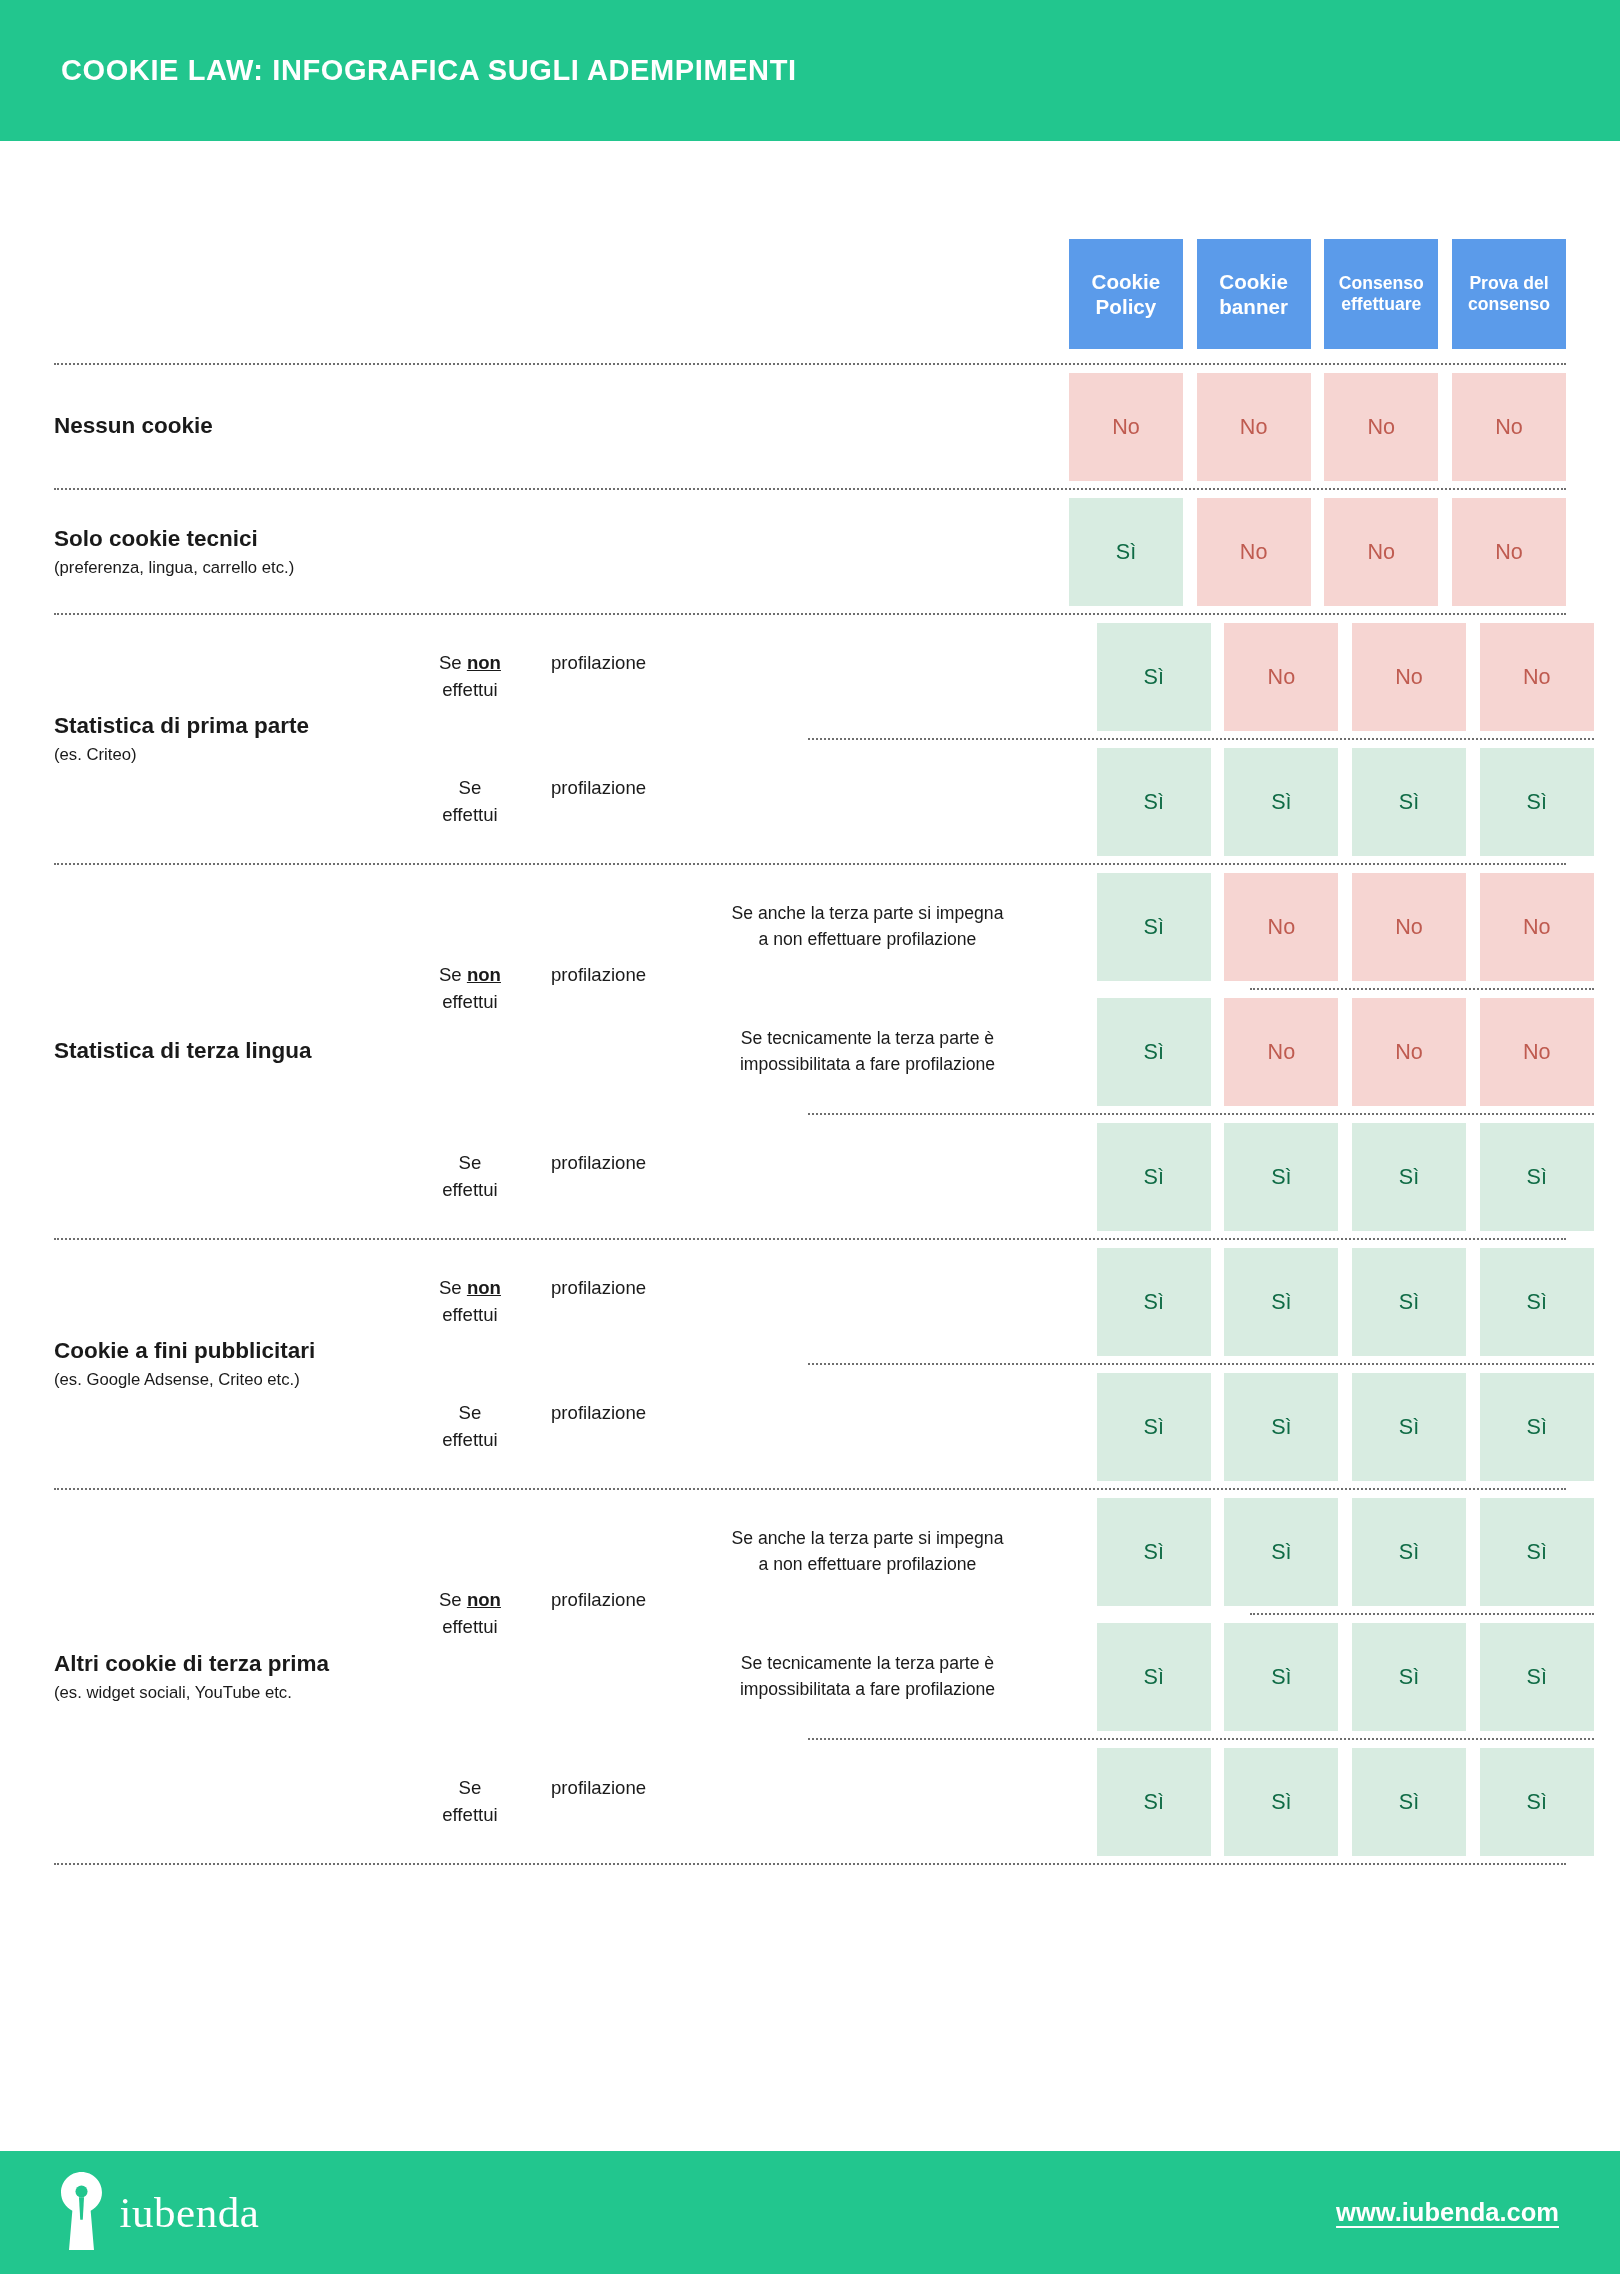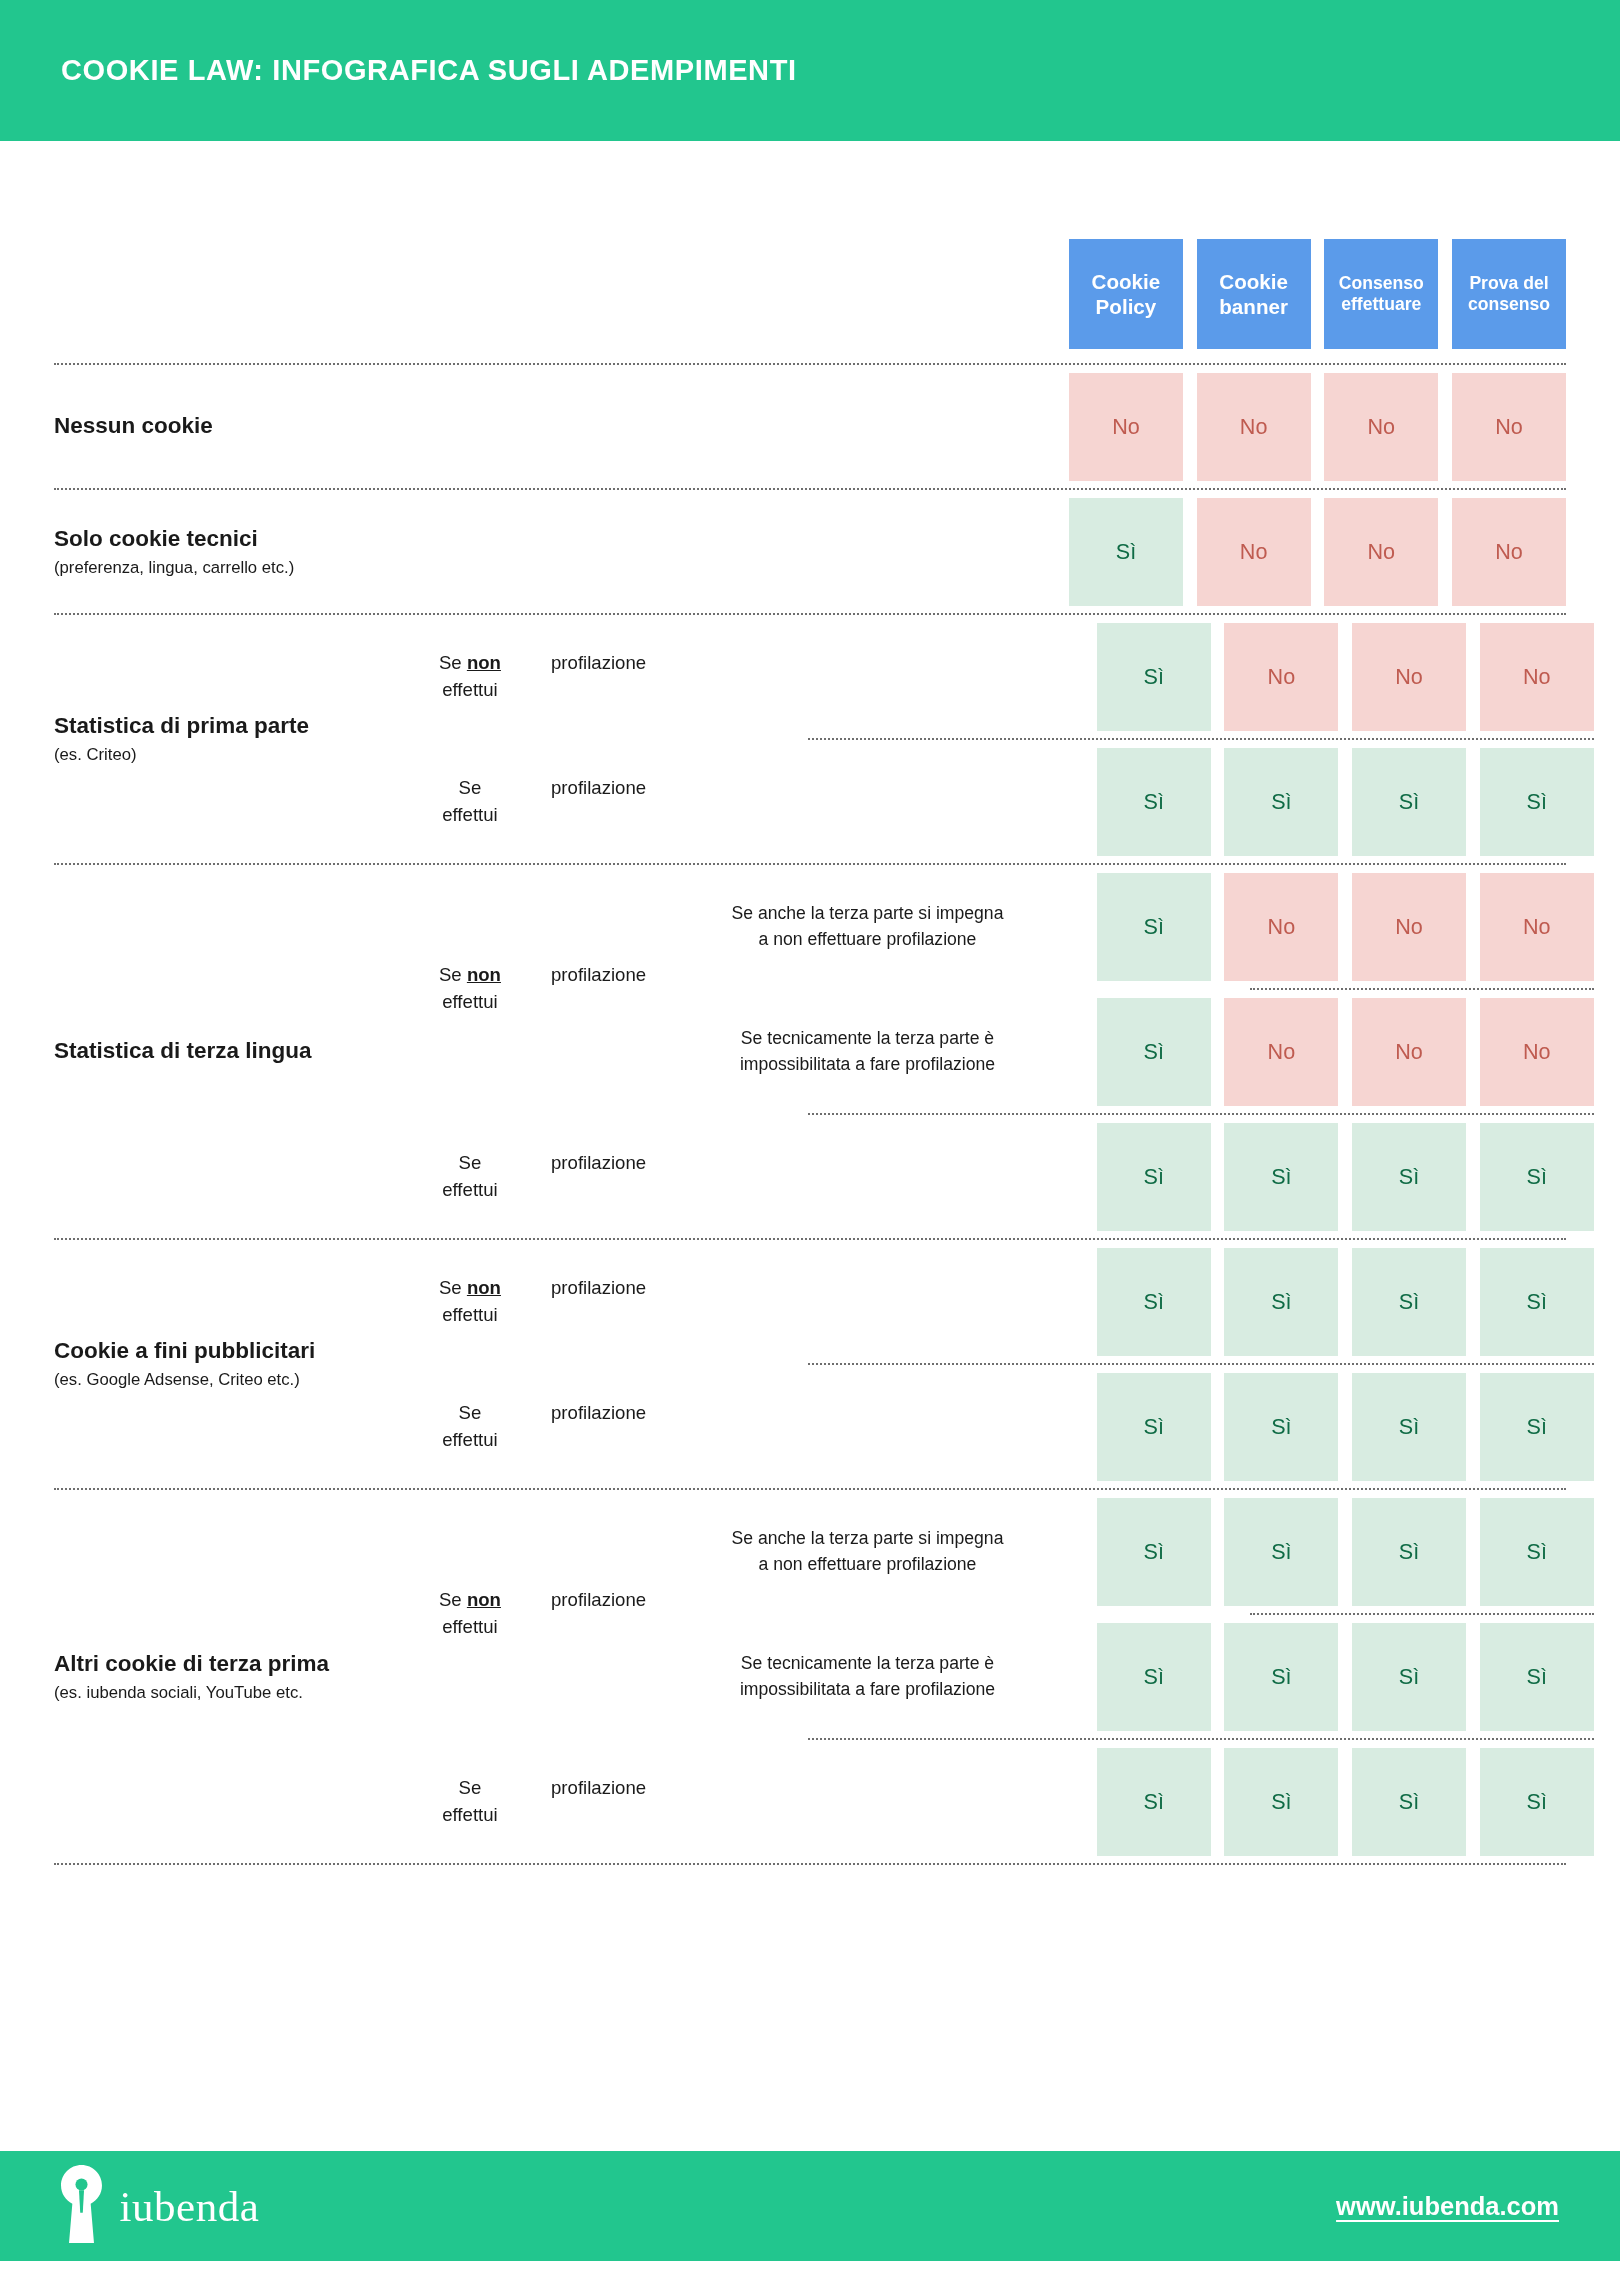--- a/index.html
+++ b/index.html
@@ -156,21 +156,21 @@
   .subgroup { display: flex; }
   .subgroup .c-cond { align-self: center; }
   .subgroup-body { flex: 1 1 auto; }
 
   
   .footer {
     position: absolute;
     left: 0;
     top: 2151px;
     width: 1620px;
-    height: 110px;
+    height: 123px;
     background: #22c68e;
     display: flex;
     align-items: center;
     justify-content: space-between;
     padding: 0 61px;
   }
   .brand { display: flex; align-items: center; gap: 17.6px; }
   .brand-name {
     color: #ffffff;
     font-family: "Liberation Serif", serif;
@@ -389,21 +389,21 @@
                   </div>
                 </div>
               </div>
             </div>
           </div>
         </div>
         <div class="sep lvl1"></div>
         <div class="group">
           <div class="c-cat">
             <div class="cat-title">Altri cookie di terza prima</div>
-            <div class="cat-sub">(es. iubenda sociali, YouTube etc.</div>
+            <div class="cat-sub">(es. widget sociali, YouTube etc.</div>
           </div>
           <div class="group-body">
             <div class="subgroup">
               <div class="c-cond">
                 <div><span>Se </span><span class="underline-word">non</span><span> effettui</span></div>
                 <div>profilazione</div>
               </div>
               <div class="subgroup-body">
                 <div class="row" style="height: 123px;">
                   <div class="c-sub">

